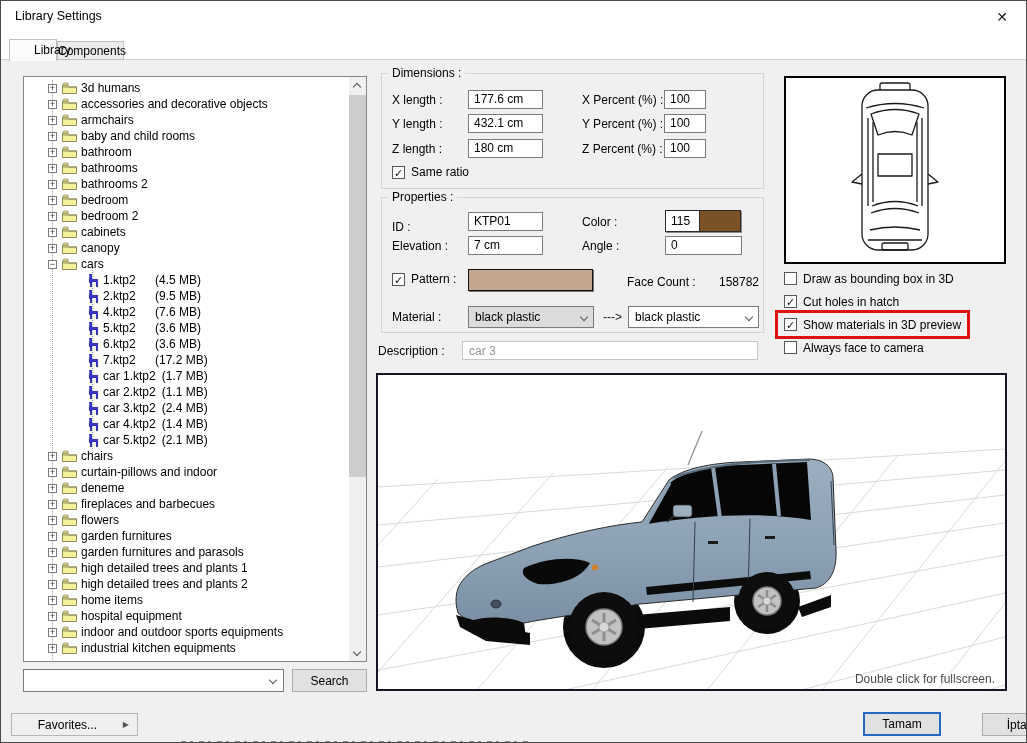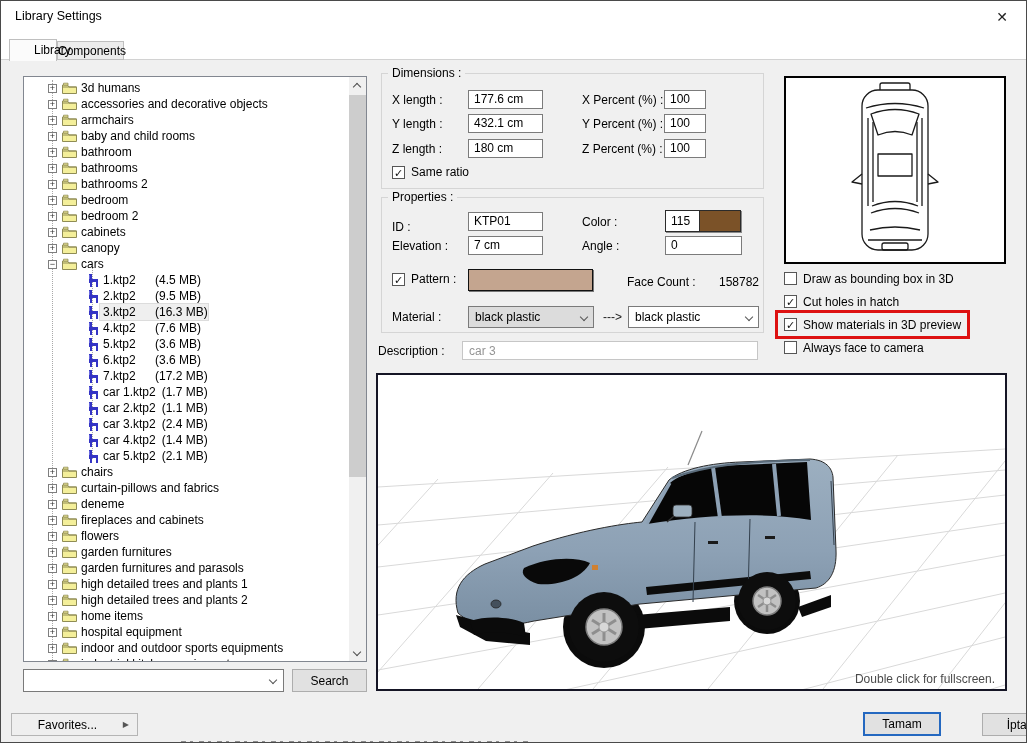--- a/index.html
+++ b/index.html
@@ -274,30 +274,20 @@
           <span><span class="fname">2.ktp2</span><span class="fsize">(9.5 MB)</span></span>
         </div>
         <div class="tree-row file">
           <svg width="12" height="13" viewBox="0 0 12 13">
             <rect x="1" y="0" width="3" height="9" fill="#3434c4"></rect>
             <rect x="1" y="1" width="1" height="7" fill="#6a6ae0"></rect>
             <rect x="1" y="5" width="9" height="3" fill="#3434c4"></rect>
             <rect x="2" y="8" width="2" height="5" fill="#3434c4"></rect>
             <rect x="8" y="8" width="2" height="5" fill="#3434c4"></rect>
           </svg>
-          <span class="selwrap"><span class="fname">3.ktp2</span><span class="fsize">(16.3 MB)</span></span>
-        </div>
-        <div class="tree-row file">
-          <svg width="12" height="13" viewBox="0 0 12 13">
-            <rect x="1" y="0" width="3" height="9" fill="#3434c4"></rect>
-            <rect x="1" y="1" width="1" height="7" fill="#6a6ae0"></rect>
-            <rect x="1" y="5" width="9" height="3" fill="#3434c4"></rect>
-            <rect x="2" y="8" width="2" height="5" fill="#3434c4"></rect>
-            <rect x="8" y="8" width="2" height="5" fill="#3434c4"></rect>
-          </svg>
           <span><span class="fname">4.ktp2</span><span class="fsize">(7.6 MB)</span></span>
         </div>
         <div class="tree-row file">
           <svg width="12" height="13" viewBox="0 0 12 13">
             <rect x="1" y="0" width="3" height="9" fill="#3434c4"></rect>
             <rect x="1" y="1" width="1" height="7" fill="#6a6ae0"></rect>
             <rect x="1" y="5" width="9" height="3" fill="#3434c4"></rect>
             <rect x="2" y="8" width="2" height="5" fill="#3434c4"></rect>
             <rect x="8" y="8" width="2" height="5" fill="#3434c4"></rect>
           </svg>
@@ -382,39 +372,39 @@
           </svg>
           <span class="tlabel">chairs</span>
         </div>
         <div class="tree-row">
           <span class="expander">+</span>
           <svg width="15" height="12" viewBox="0 0 15 12">
             <path d="M0.5,3 L5.5,3 L7,5 L14.5,5 L14.5,11.5 L0.5,11.5 Z" fill="#f4ef9a" stroke="#8f8c55"></path>
             <path d="M1.5,1.2 L6,1.2 L6,3 L1.5,3 Z" fill="#f4ef9a" stroke="#8f8c55" stroke-width="0.8"></path>
             <path d="M0.5,5 L14.5,5" stroke="#8f8c55"></path>
           </svg>
-          <span class="tlabel">curtain-pillows and fabrics</span>
+          <span class="tlabel">curtain-pillows and indoor</span>
         </div>
         <div class="tree-row">
           <span class="expander">+</span>
           <svg width="15" height="12" viewBox="0 0 15 12">
             <path d="M0.5,3 L5.5,3 L7,5 L14.5,5 L14.5,11.5 L0.5,11.5 Z" fill="#f4ef9a" stroke="#8f8c55"></path>
             <path d="M1.5,1.2 L6,1.2 L6,3 L1.5,3 Z" fill="#f4ef9a" stroke="#8f8c55" stroke-width="0.8"></path>
             <path d="M0.5,5 L14.5,5" stroke="#8f8c55"></path>
           </svg>
           <span class="tlabel">deneme</span>
         </div>
         <div class="tree-row">
           <span class="expander">+</span>
           <svg width="15" height="12" viewBox="0 0 15 12">
             <path d="M0.5,3 L5.5,3 L7,5 L14.5,5 L14.5,11.5 L0.5,11.5 Z" fill="#f4ef9a" stroke="#8f8c55"></path>
             <path d="M1.5,1.2 L6,1.2 L6,3 L1.5,3 Z" fill="#f4ef9a" stroke="#8f8c55" stroke-width="0.8"></path>
             <path d="M0.5,5 L14.5,5" stroke="#8f8c55"></path>
           </svg>
-          <span class="tlabel">fireplaces and cabinets</span>
+          <span class="tlabel">fireplaces and barbecues</span>
         </div>
         <div class="tree-row">
           <span class="expander">+</span>
           <svg width="15" height="12" viewBox="0 0 15 12">
             <path d="M0.5,3 L5.5,3 L7,5 L14.5,5 L14.5,11.5 L0.5,11.5 Z" fill="#f4ef9a" stroke="#8f8c55"></path>
             <path d="M1.5,1.2 L6,1.2 L6,3 L1.5,3 Z" fill="#f4ef9a" stroke="#8f8c55" stroke-width="0.8"></path>
             <path d="M0.5,5 L14.5,5" stroke="#8f8c55"></path>
           </svg>
           <span class="tlabel">flowers</span>
         </div>

